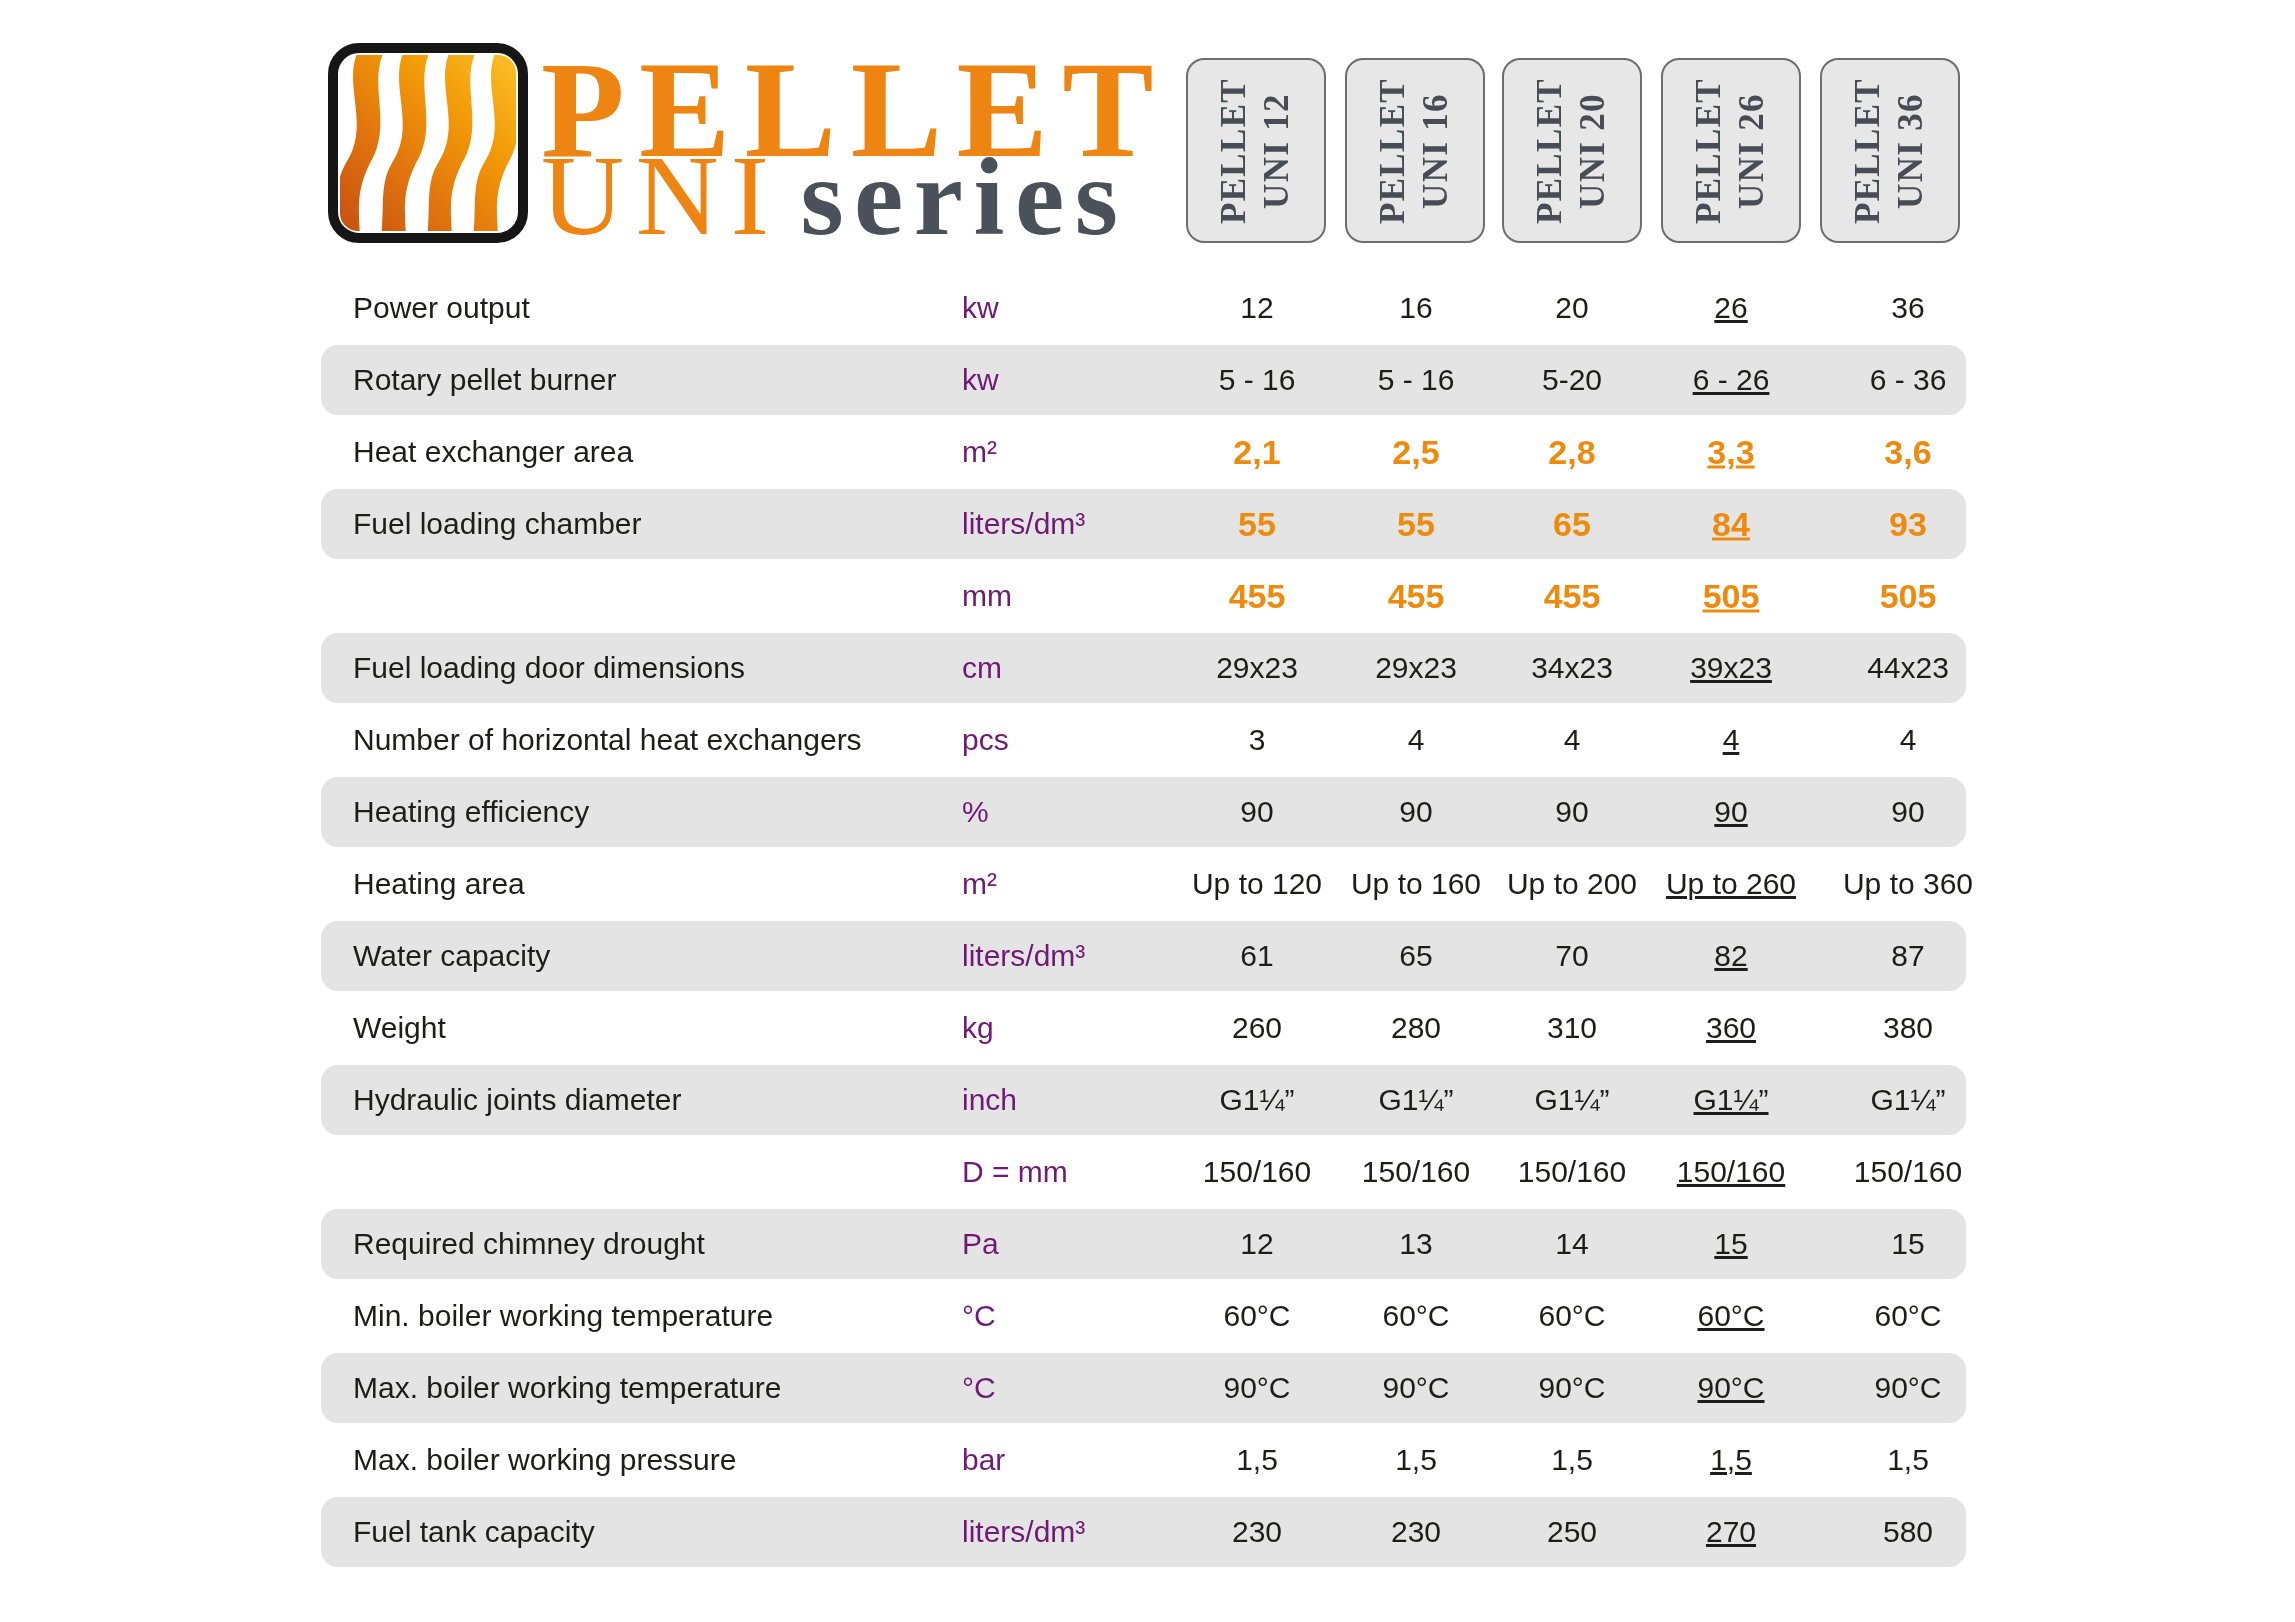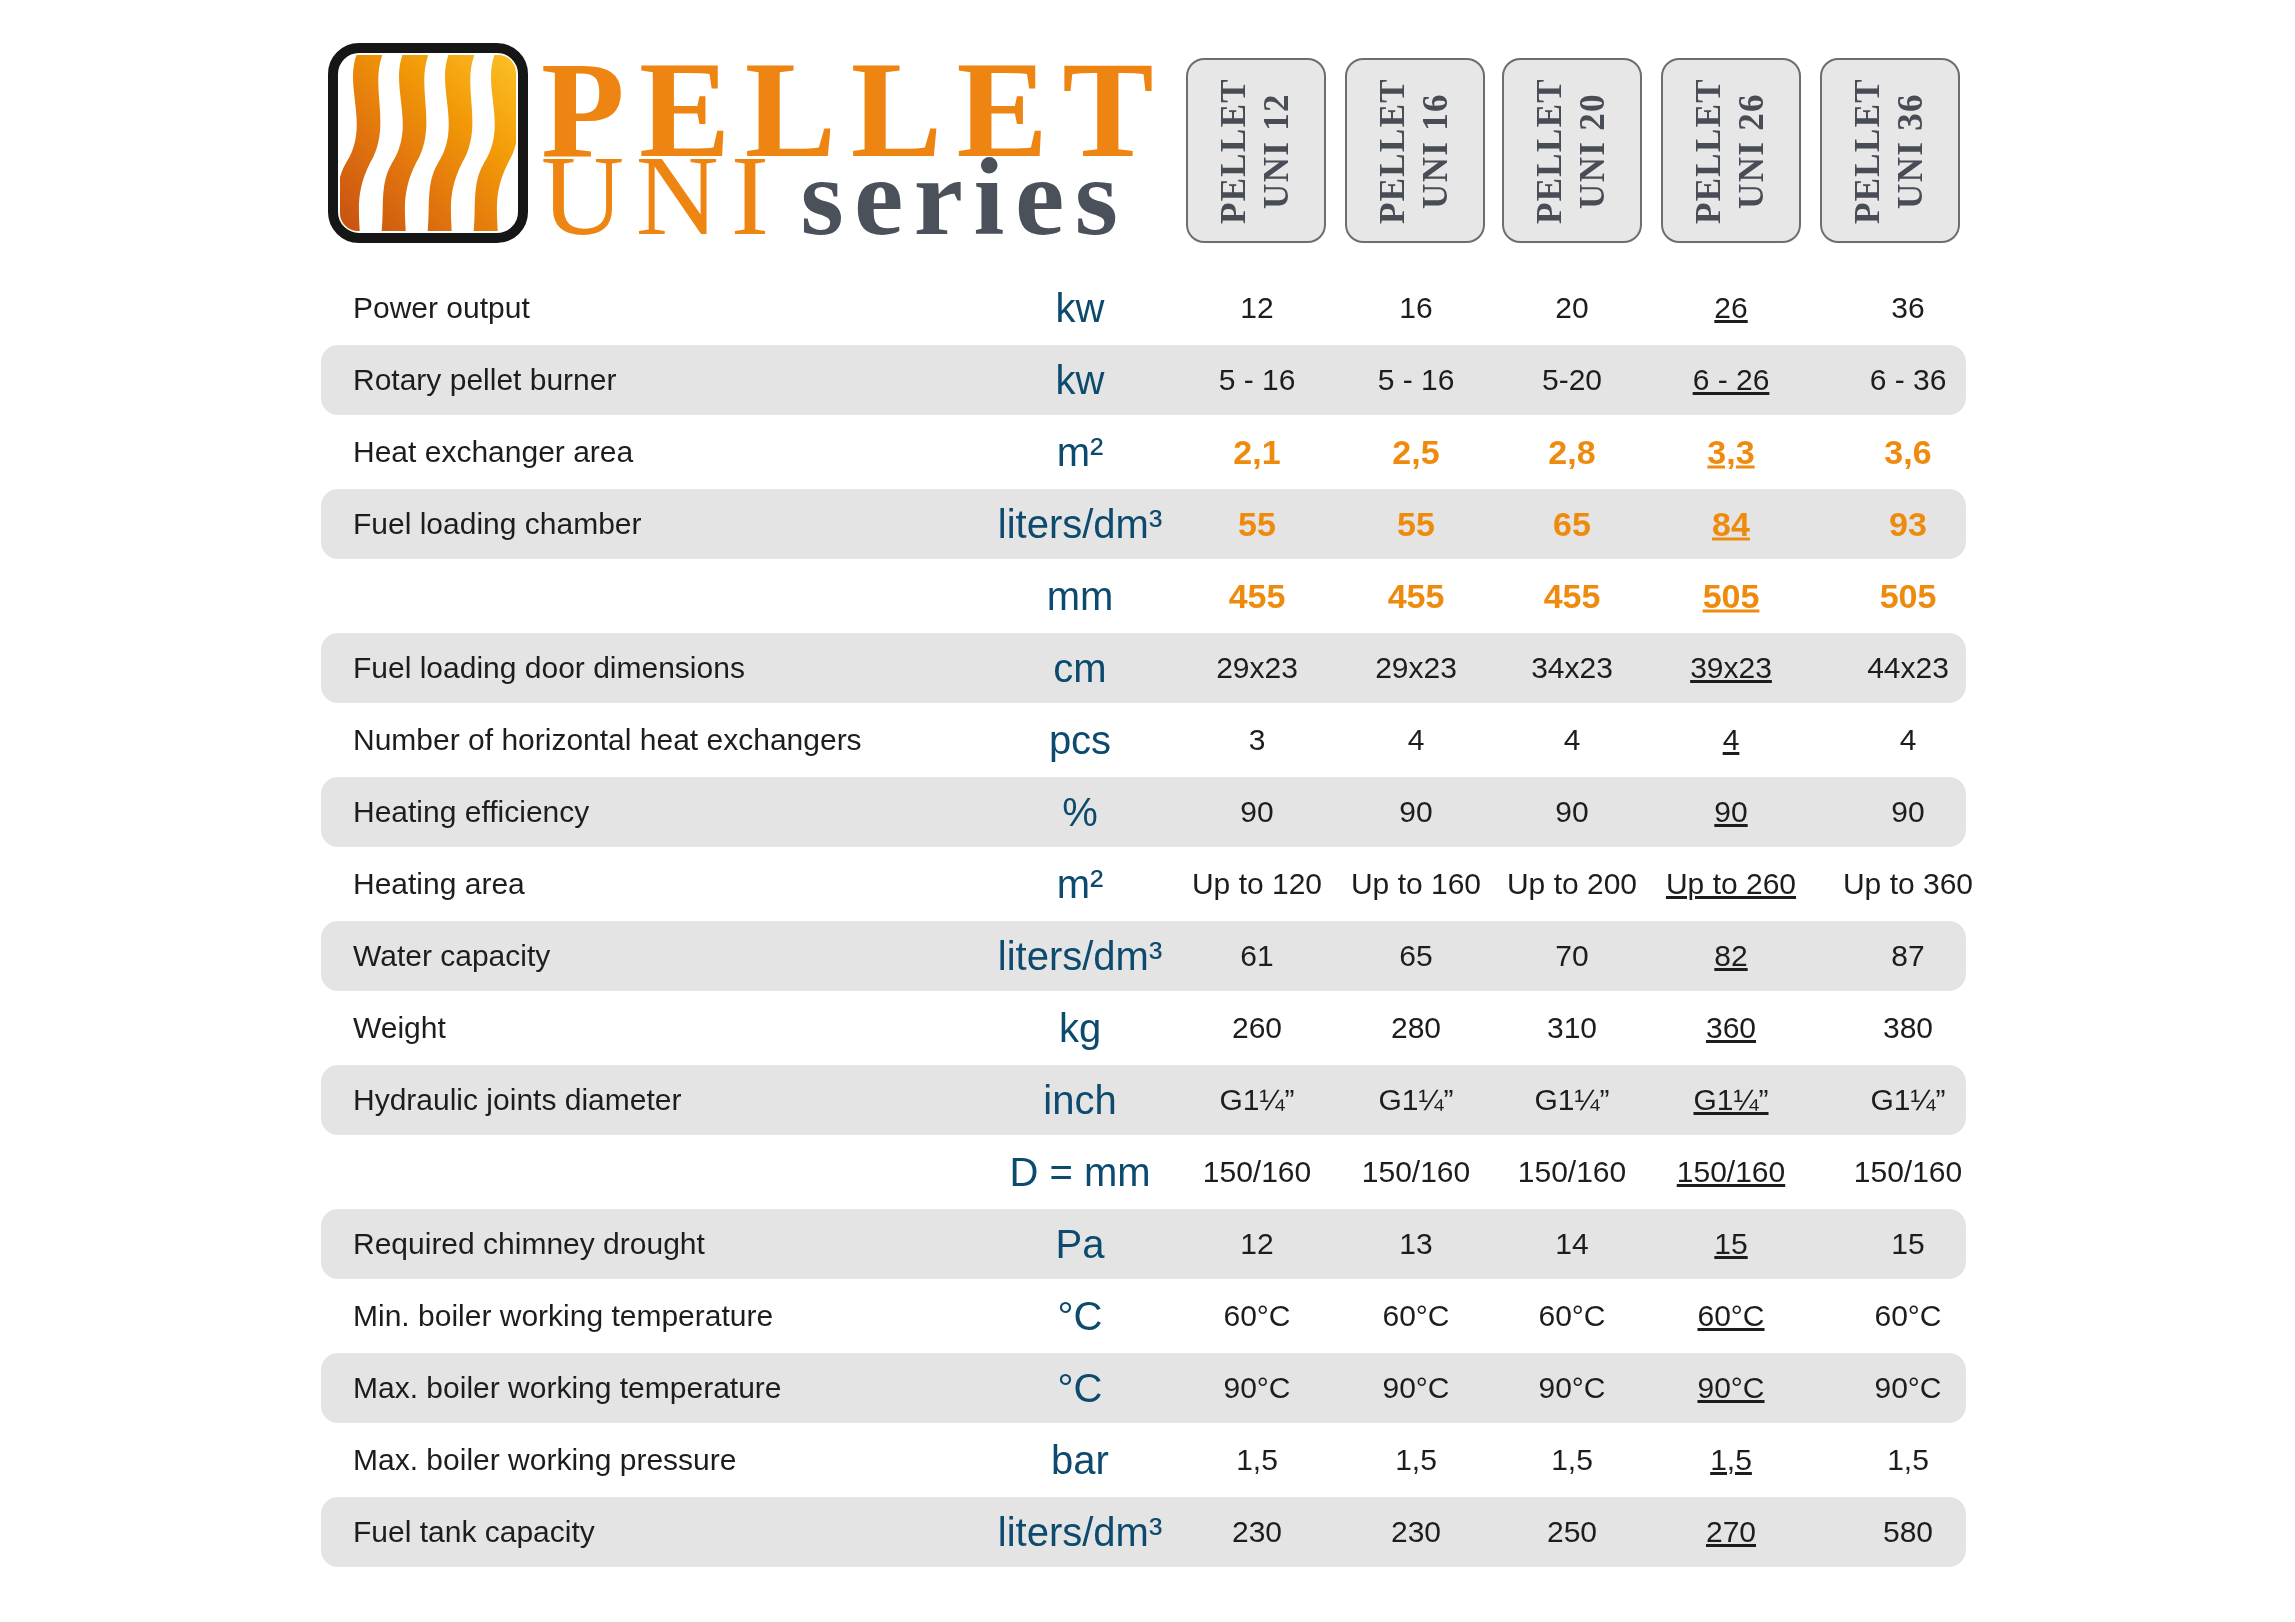--- a/index.html
+++ b/index.html
@@ -102,23 +102,23 @@
     transform:translateY(-50%);
     font-size:30px;
     white-space:nowrap;
     color:#1d1d1b;
   }
   .row-unit{
     position:absolute;
     left:962px; width:236px;
     top:50%;
     transform:translateY(-50%);
-    text-align:center;
-    font-size:40px;
-    color:#0c4a6e;
+    text-align:left;
+    font-size:30px;
+    color:#701a75;
     white-space:nowrap;
   }
   .cell{
     position:absolute;
     width:160px;
     top:50%;
     transform:translateY(-50%);
     text-align:center;
     font-size:30px;
     color:#1d1d1b;

